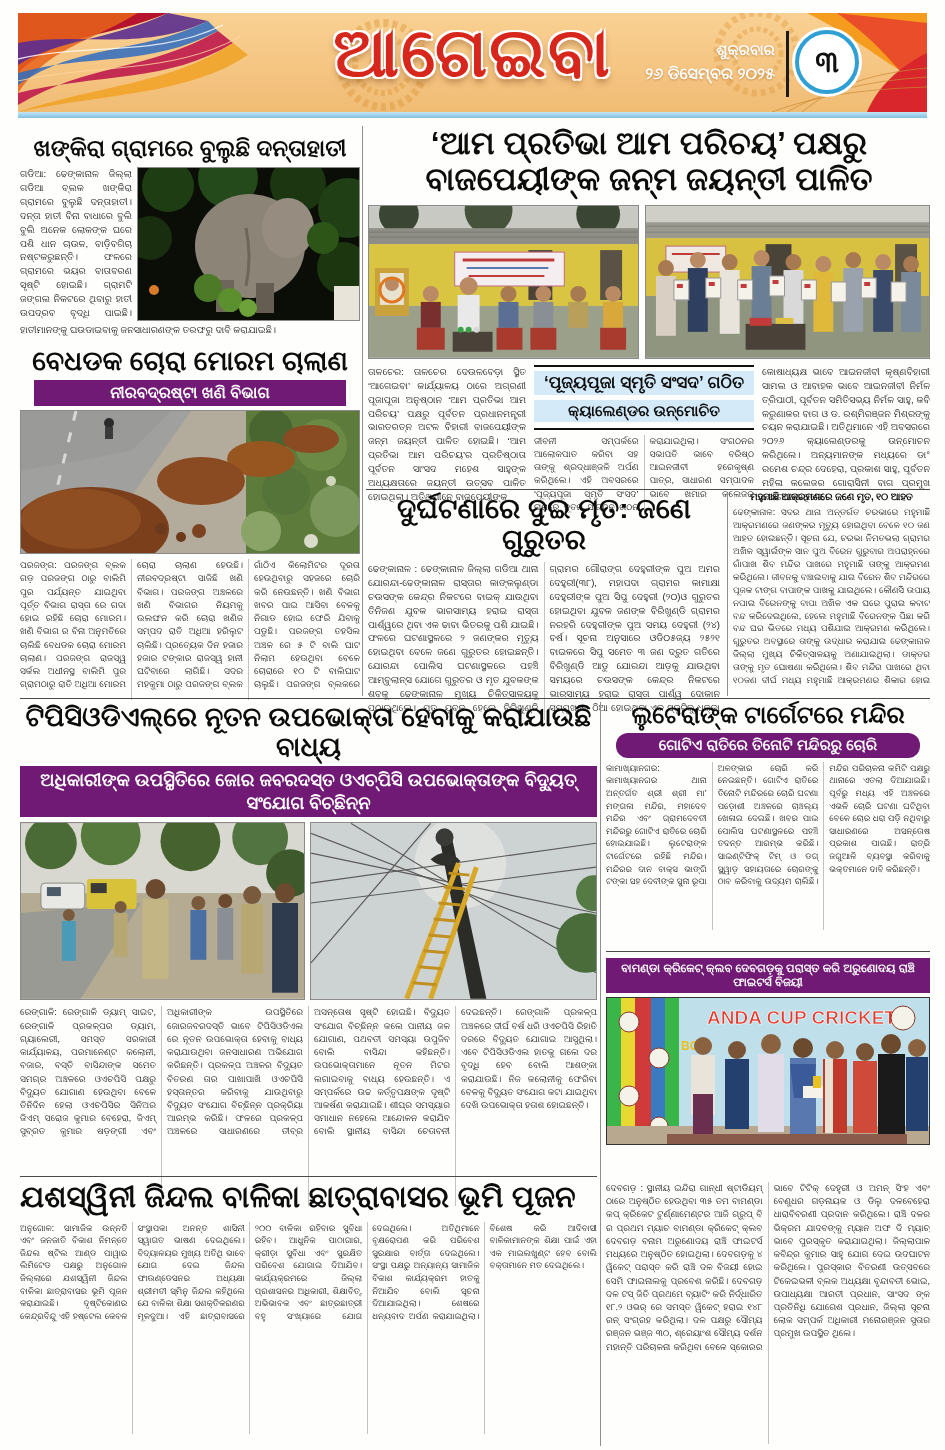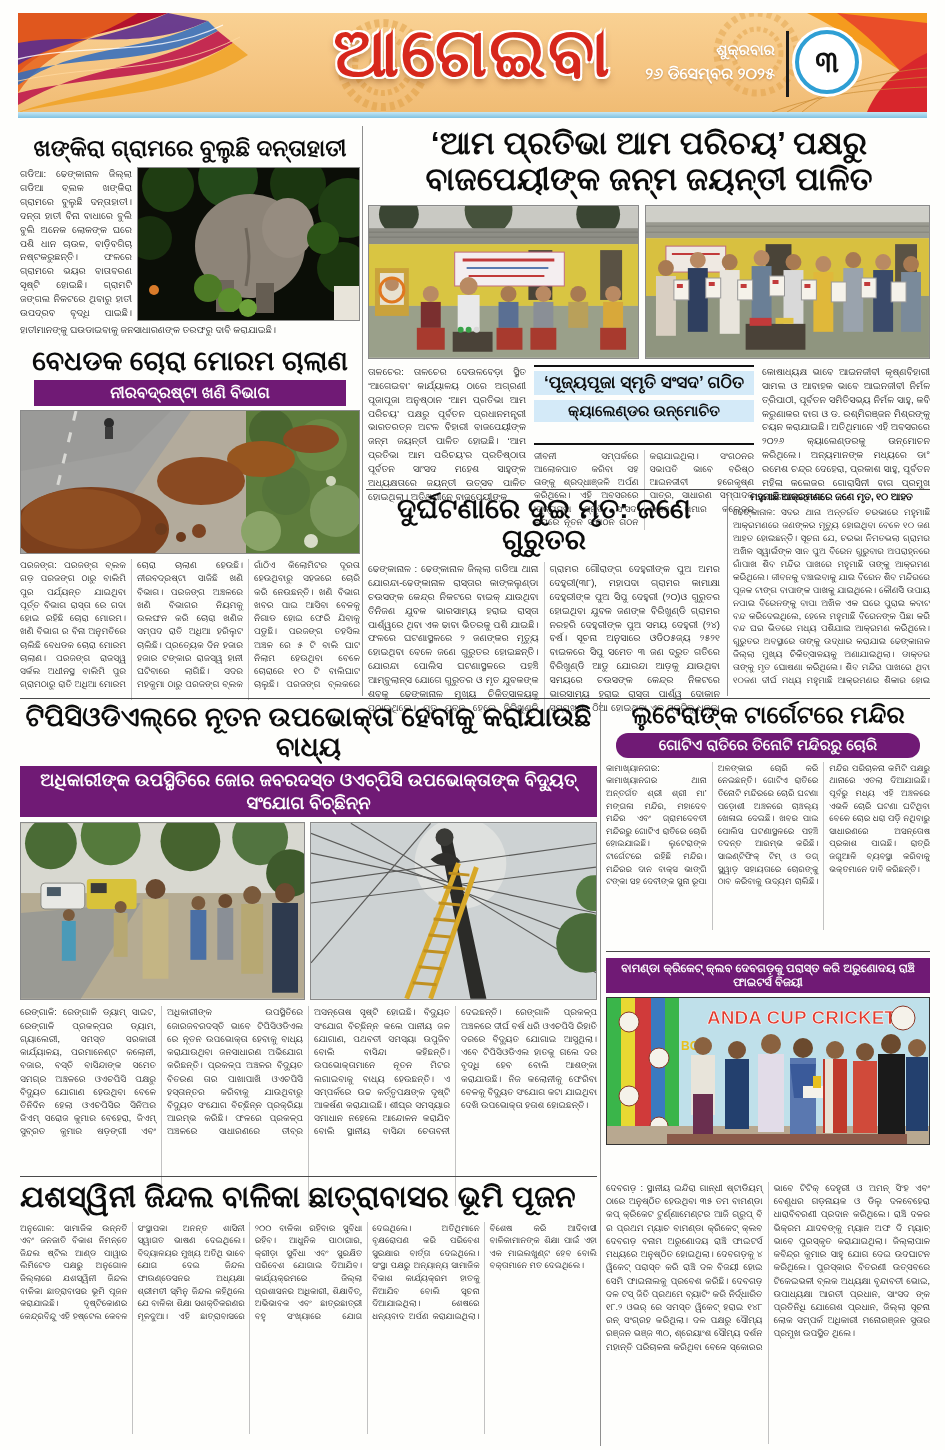--- a/index.html
+++ b/index.html
@@ -28,21 +28,21 @@
        padding:3px 4px;line-height:1.25;}
   .body{font-size:9.5px;line-height:1.47;text-align:justify;color:#1b1b1b;overflow:hidden;}
   .cols2{column-count:2;column-gap:11px;column-rule:1px solid #c2c2c2;}
   .cols3{column-count:3;column-gap:11px;column-rule:1px solid #c2c2c2;}
   .cols4{column-count:4;column-gap:11px;column-rule:1px solid #c2c2c2;}
   .cols5{column-count:5;column-gap:10px;column-rule:1px solid #c2c2c2;}
   .photo{display:block;border:1px solid #8a8a8a;background:#ddd;}
   .vrule{position:absolute;width:1px;background:#8f8f8f;}
   .hrule{position:absolute;height:1px;background:#4a4a4a;}
   
-  .bluebox{border-top:2px solid #111;border-bottom:2px solid #111;padding:4px 0 21px 0;text-align:center;}
+  .bluebox{border-top:2px solid #111;border-bottom:2px solid #111;padding:4px 0 6px 0;text-align:center;}
   .bluebox .bl{background:#d4eaf8;font-weight:bold;color:#0c0c0c;padding:2px 2px;}
   .bluebox .bl1{font-size:17px;margin-bottom:5px;}
   .bluebox .bl2{font-size:15px;}
   .caption{font-size:9.5px;color:#1b1b1b;margin-top:3px;}
 </style>
 </head>
 <body>
 
 <div id="page">
 

